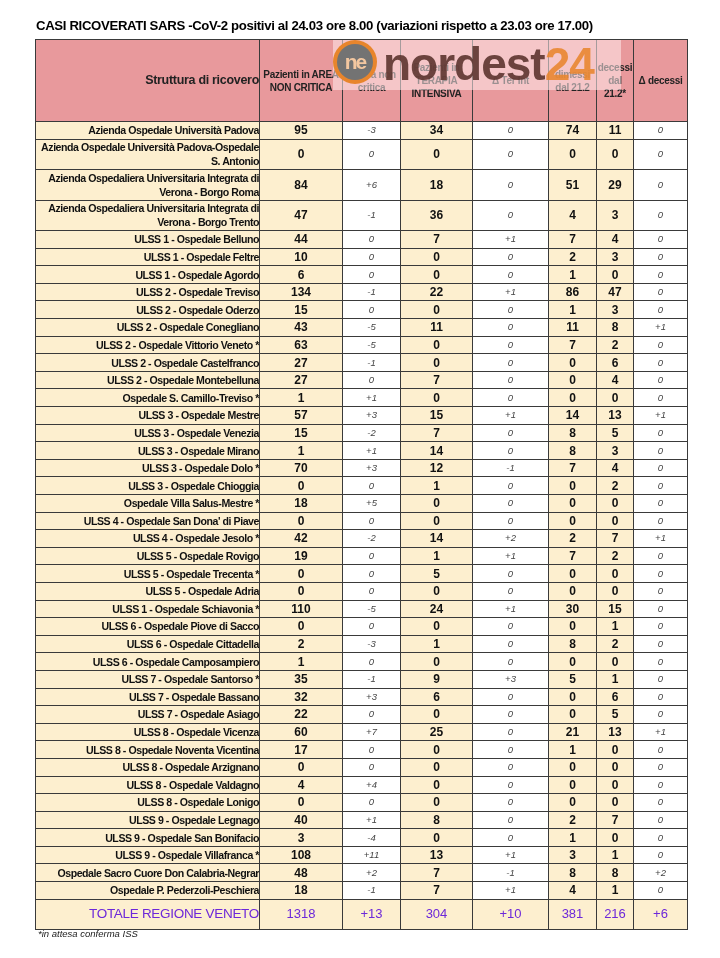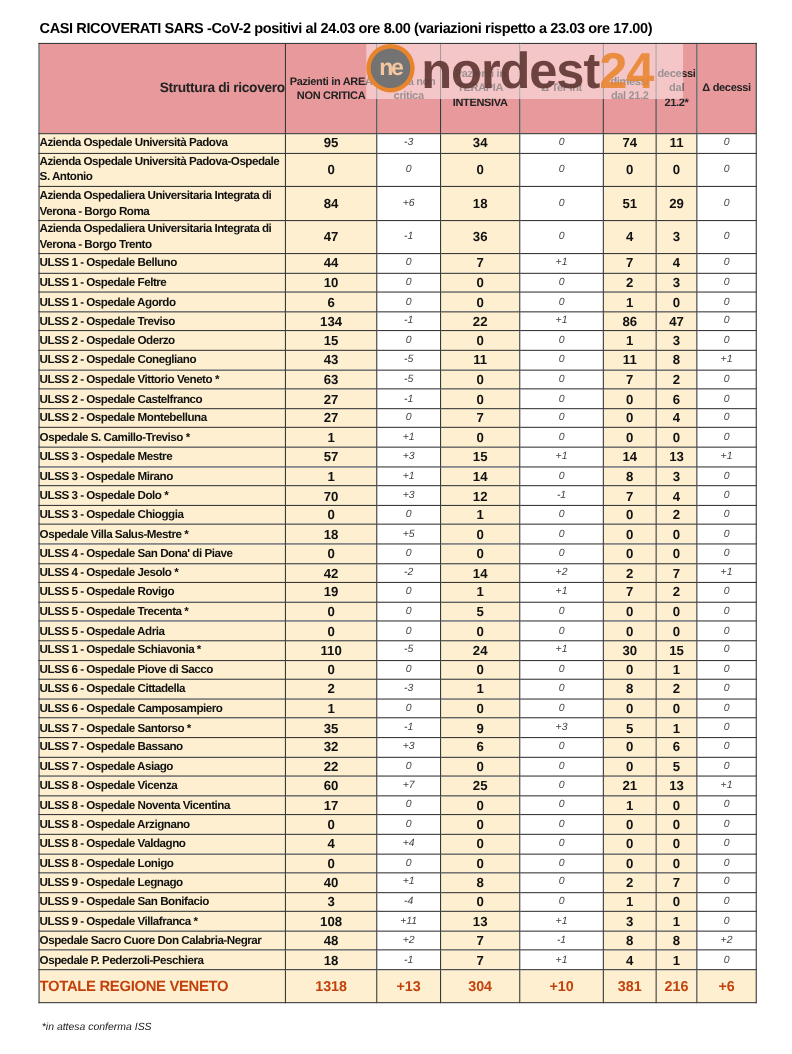--- a/index.html
+++ b/index.html
@@ -7,26 +7,26 @@
          font-family:"Liberation Sans", "DejaVu Sans", sans-serif; color:#111; }
   .title { position:absolute; left:36px; top:18px; font-size:13.2px; font-weight:bold;
            letter-spacing:-0.35px; color:#000000; white-space:nowrap; }
   table.grid { position:absolute; left:35px; top:39px; border-collapse:collapse;
                table-layout:fixed; width:652px; }
   table.grid td, table.grid th { border:1px solid #3a3a3a; padding:0; overflow:hidden; }
   th { background:#e8999c; font-size:10px; font-weight:bold; color:#222; line-height:13px;
        text-align:center; vertical-align:middle; height:81px; letter-spacing:-0.3px; }
   th.lbl { text-align:right; padding-left:4px; font-size:12.5px; }
   td { font-size:10.6px; height:16.6px; line-height:14px; vertical-align:middle; }
-  td.lbl { background:#fdefcf; font-weight:bold; text-align:left; padding-left:3px;
+  td.lbl { background:#fdefcf; font-weight:bold; text-align:right; padding-left:3px;
            letter-spacing:-0.45px; white-space:nowrap; }
   td.lbl.two { white-space:normal; line-height:14px; height:29.5px; }
   td.val { background:#fdefcf; font-weight:bold; text-align:center; font-size:12px; }
   td.dlt { background:#ffffff; text-align:center; font-style:italic; font-size:9.5px; color:#444; }
-  tr.total td { background:#fdefcf; height:29px; font-size:13px; font-weight:bold; font-style:normal; color:#c2410c; }
+  tr.total td { background:#fdefcf; height:29px; font-size:13px; font-weight:normal; font-style:normal; color:#6d28d9; }
   tr.total td.lbl { font-size:13.5px; letter-spacing:-0.3px; }
   .foot { position:absolute; left:38px; font-size:9.5px; font-style:italic; color:#222; }
   
   .wm { position:absolute; left:333px; top:40px; width:288px; height:50px;
         background:rgba(255,235,236,0.55); }
   .wm-logo { position:absolute; left:333px; top:40px; width:44px; height:44px; border-radius:50%;
              background:#e8852c; }
   .wm-logo-inner { position:absolute; left:4px; top:4px; width:36px; height:36px; border-radius:50%;
                    background:#737373; color:#f3c7a0; font-weight:bold; font-size:21px;
                    text-align:center; line-height:35px; letter-spacing:-2px; }
@@ -208,20 +208,30 @@
         <td class="lbl">ULSS 3 - Ospedale Mestre</td>
         <td class="val">57</td>
         <td class="dlt">+3</td>
         <td class="val">15</td>
         <td class="dlt">+1</td>
         <td class="val">14</td>
         <td class="val">13</td>
         <td class="dlt">+1</td>
       </tr>
       <tr>
+        <td class="lbl">ULSS 3 - Ospedale Venezia</td>
+        <td class="val">15</td>
+        <td class="dlt">-2</td>
+        <td class="val">7</td>
+        <td class="dlt">0</td>
+        <td class="val">8</td>
+        <td class="val">5</td>
+        <td class="dlt">0</td>
+      </tr>
+      <tr>
         <td class="lbl">ULSS 3 - Ospedale Mirano</td>
         <td class="val">1</td>
         <td class="dlt">+1</td>
         <td class="val">14</td>
         <td class="dlt">0</td>
         <td class="val">8</td>
         <td class="val">3</td>
         <td class="dlt">0</td>
       </tr>
       <tr>

